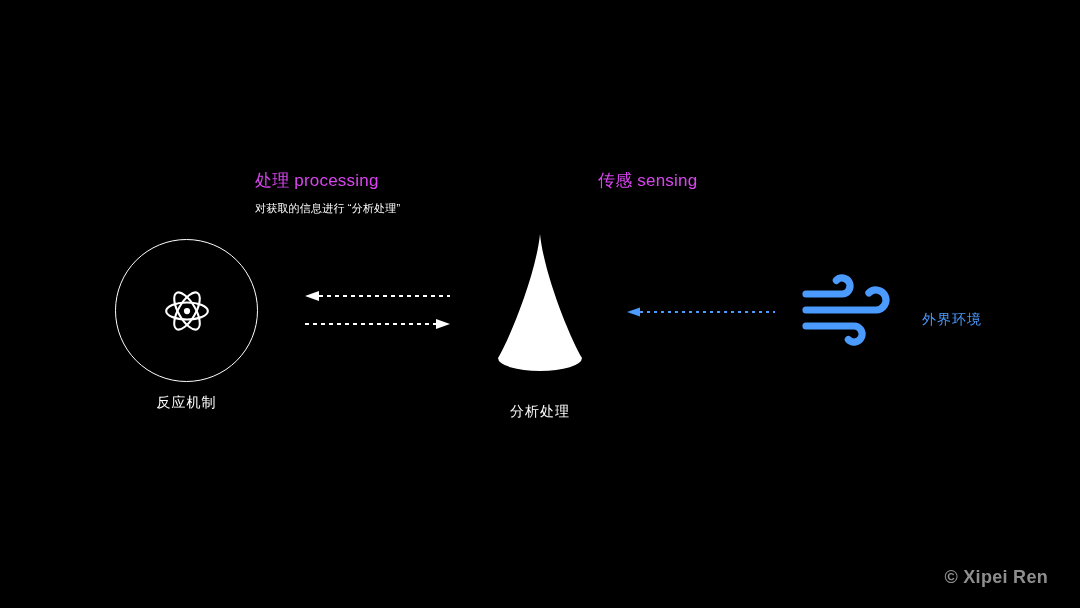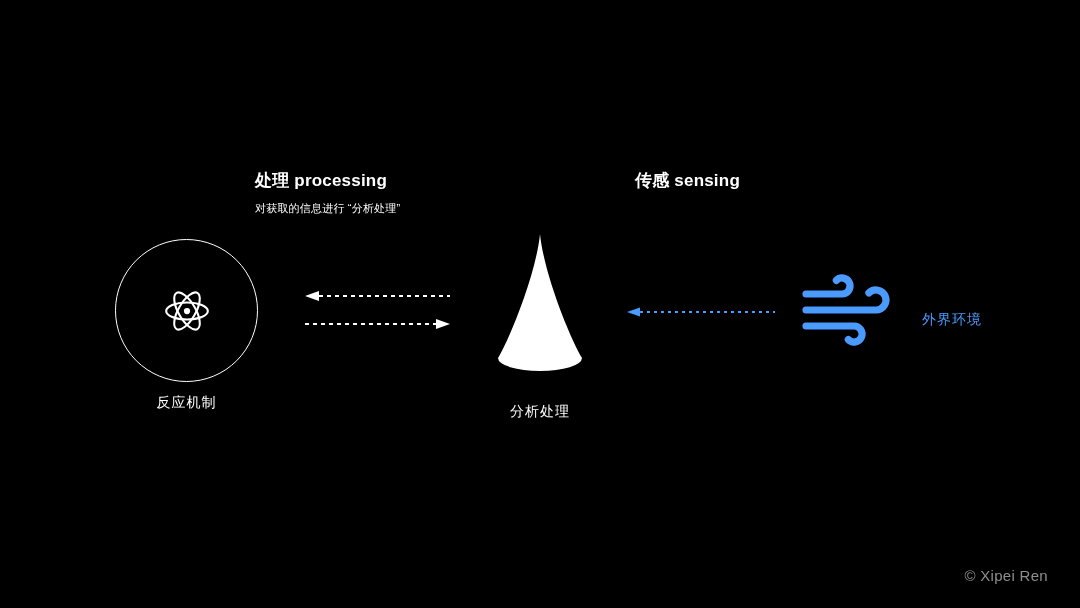--- a/index.html
+++ b/index.html
@@ -9,21 +9,21 @@
     position: relative;
     width: 1080px;
     height: 608px;
     background: #000000;
     color: #ffffff;
     overflow: hidden;
   }
   .abs { position: absolute; }
 
   .annotation { line-height: 1; }
-  .annotation-title { font-weight: 700; font-size: 17px; color: #ffffff; letter-spacing: .2px; }
+  .annotation-title { font-weight: 400; font-size: 17px; color: #d946ef; letter-spacing: .2px; }
   .annotation-desc { font-size: 11px; color: #ffffff; margin-top: 14px; letter-spacing: .2px; }
 
   .node-label {
     font-size: 14px;
     color: #ffffff;
     text-align: center;
     letter-spacing: 1px;
   }
 
   .circle-node {
@@ -34,38 +34,38 @@
     background: #000000;
     display: flex;
     align-items: center;
     justify-content: center;
   }
 
   .blue-text { color: #4b9bff; }
 
   .credit {
     color: #8e8e8e;
-    font-size: 15px;
-    font-weight: 400;
+    font-size: 18px;
+    font-weight: 700;
     letter-spacing: .3px;
   }
 
   svg { display: block; }
 </style>
 </head>
 <body>
 
 <div class="stage">
 
   <div class="abs annotation" style="left:255px; top:172px;">
     <div class="annotation-title">处理 processing</div>
     <div class="annotation-desc">对获取的信息进行 “分析处理”</div>
   </div>
 
-  <div class="abs annotation" style="left:635px; top:172px;text-align:right;">
+  <div class="abs annotation" style="left:598px; top:172px;text-align:right;">
     <div class="annotation-title">传感 sensing</div>
   </div>
 
 
   <div class="abs circle-node" style="left:115px; top:239px;">
     <span>
       <svg width="50" height="50" viewBox="0 0 24 24" fill="none" stroke="#ffffff" stroke-width="1">
         <ellipse cx="12" cy="12" rx="10" ry="4.1"></ellipse>
         <ellipse cx="12" cy="12" rx="10" ry="4.1" transform="rotate(60 12 12)"></ellipse>
         <ellipse cx="12" cy="12" rx="10" ry="4.1" transform="rotate(120 12 12)"></ellipse>

